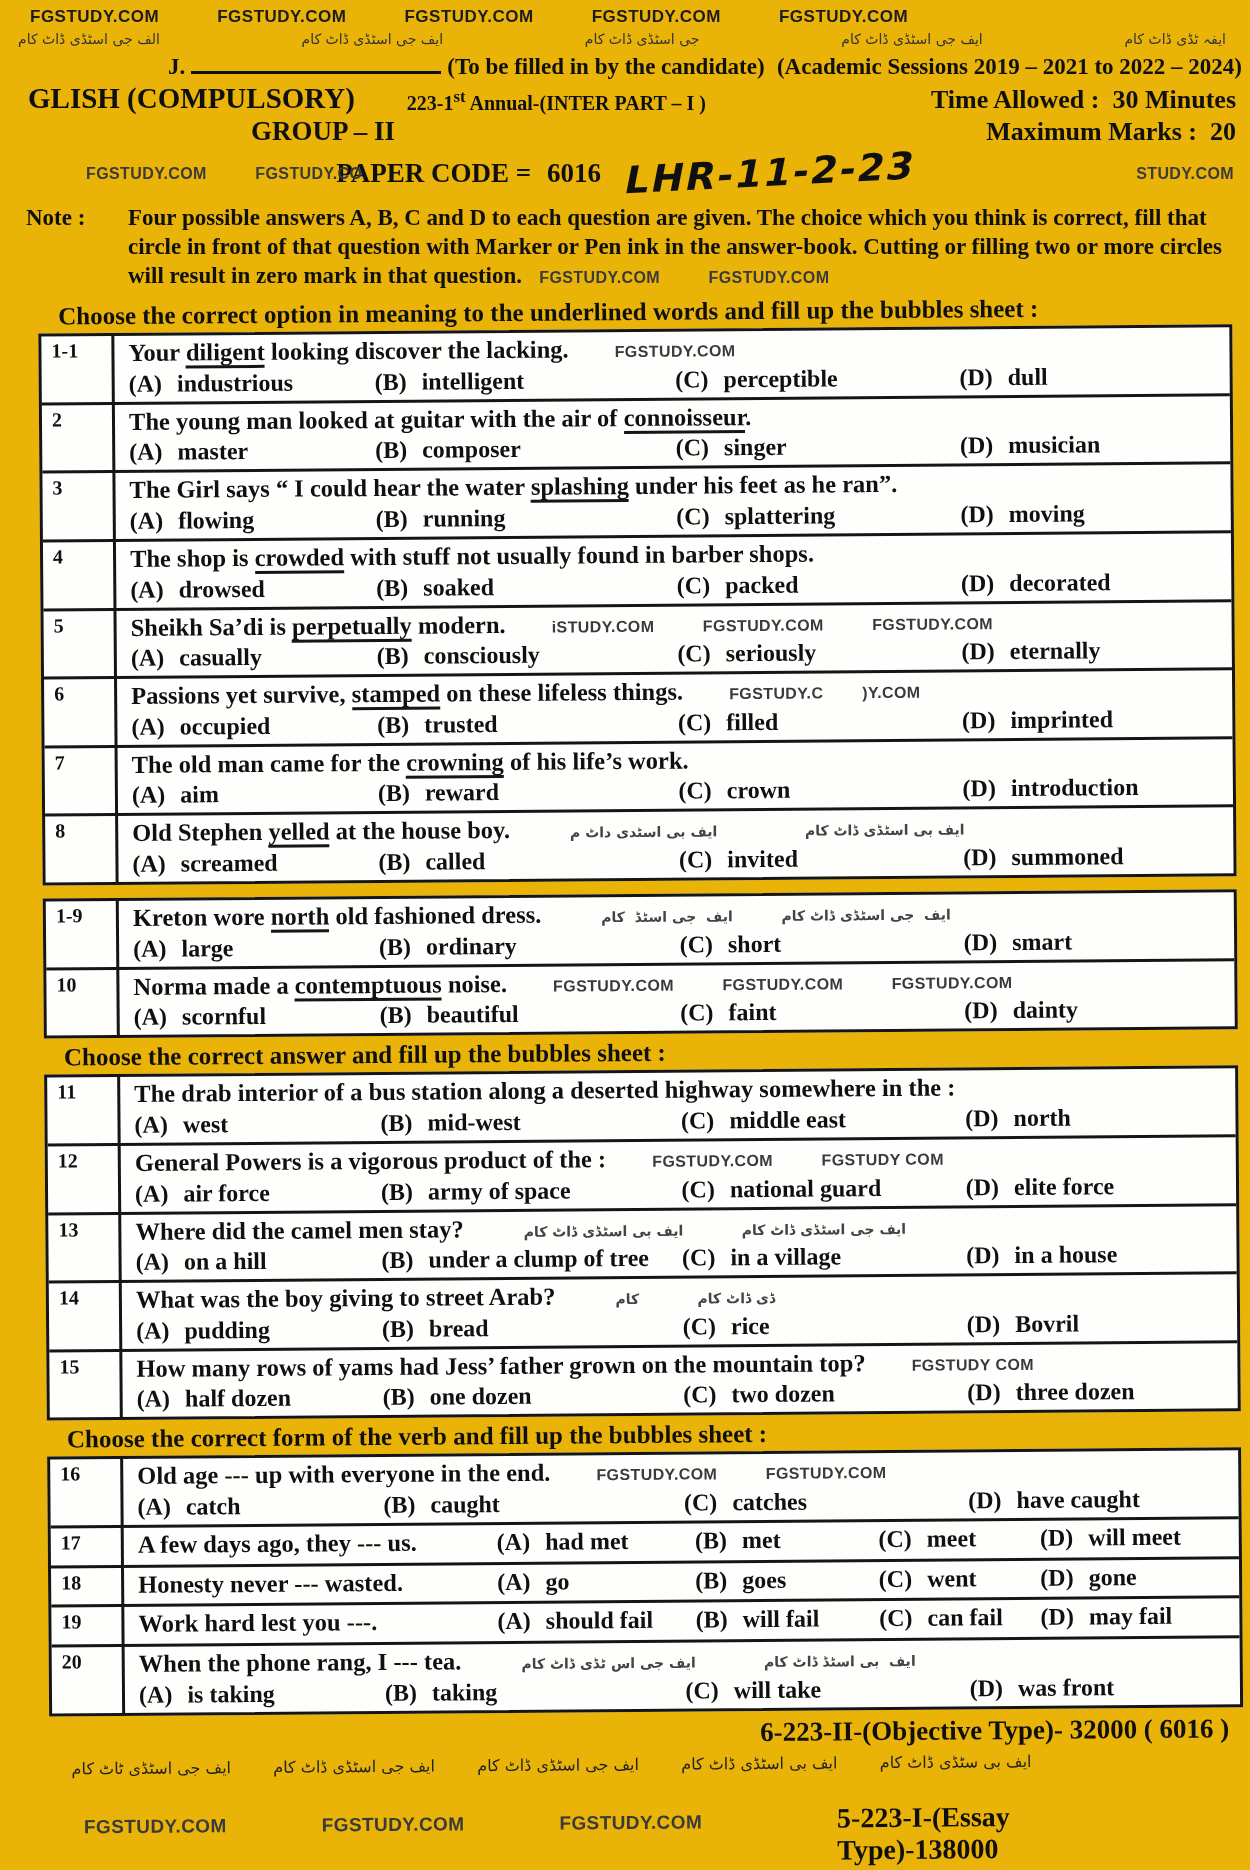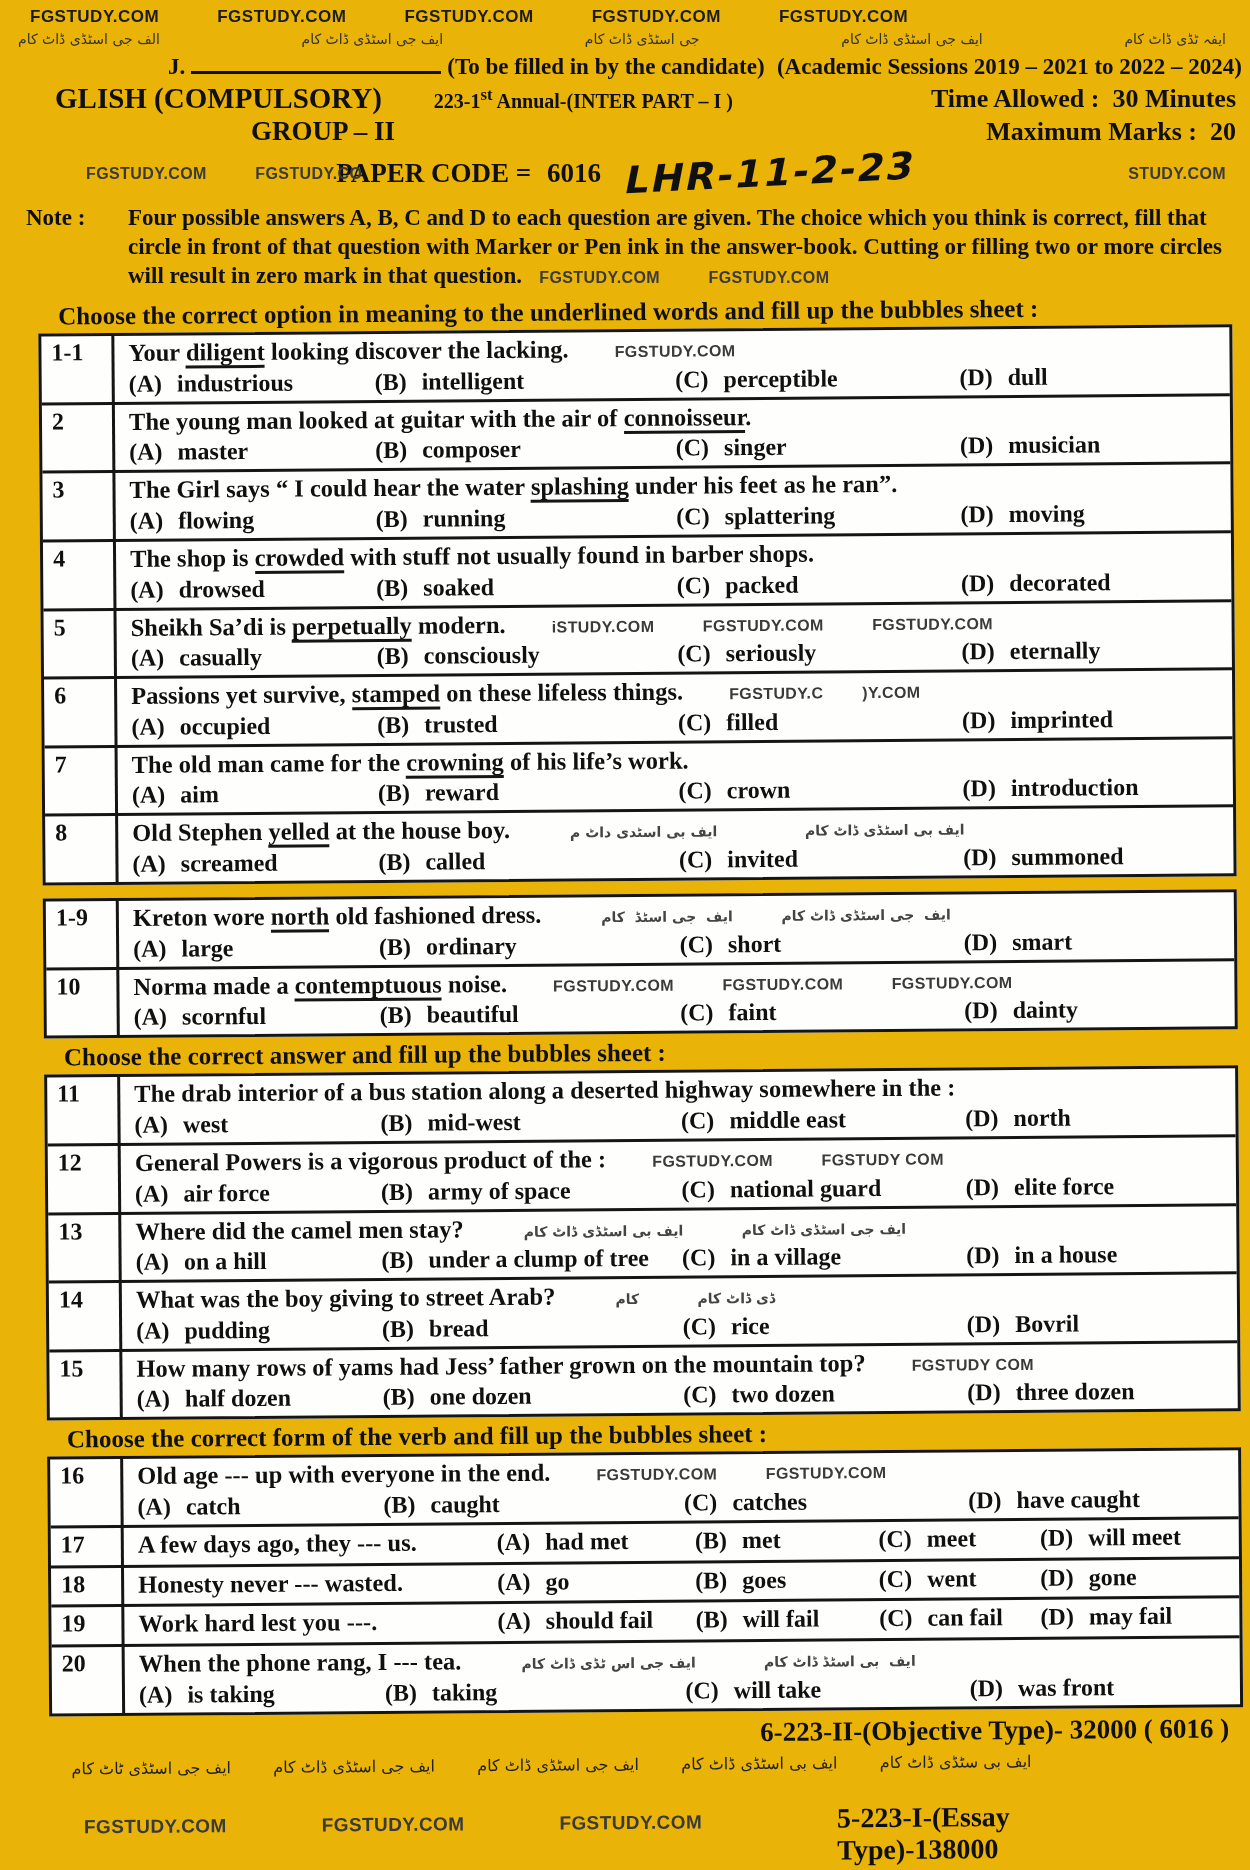--- a/index.html
+++ b/index.html
@@ -11,53 +11,53 @@
   .wm-row{display:flex;gap:58px;padding:7px 0 0 30px;font-family:"Liberation Sans",sans-serif;
           font-weight:bold;font-size:17px;color:#1c1c1c;letter-spacing:.5px;}
   .urdu-row{display:flex;justify-content:space-between;padding:4px 24px 0 18px;
             font-family:"DejaVu Sans",sans-serif;font-size:14px;color:#333;}
   .urdu-row.footer-urdu{padding:6px 230px 0 60px;font-size:16px;color:#222;}
 
   
   .cand-line{display:flex;align-items:baseline;padding:4px 8px 0 168px;font-size:23px;font-weight:bold;white-space:nowrap;}
   .blank{display:inline-block;width:250px;border-bottom:3px solid #111;height:20px;margin:0 6px;}
   .sessions{margin-left:auto;}
-  .subject-line{display:flex;align-items:center;padding:2px 14px 0 55px;white-space:nowrap;}
+  .subject-line{display:flex;align-items:flex-end;padding:2px 14px 0 28px;white-space:nowrap;}
   .subject{font-size:29px;font-weight:bold;}
   .exam{font-size:20px;font-weight:bold;margin-left:52px;}
   .right-meta{margin-left:auto;font-size:26px;font-weight:bold;}
   .paper-line{display:flex;align-items:baseline;padding:1px 14px 0 36px;white-space:nowrap;}
   .paper{font-size:26px;font-weight:bold;}
   .group{font-size:27px;font-weight:bold;margin-left:215px;}
   .code-line{position:relative;display:flex;justify-content:center;align-items:center;gap:16px;
              font-size:27px;font-weight:bold;height:52px;}
   .code-wm{position:absolute;top:18px;font-family:"Liberation Sans",sans-serif;font-size:15px;
            font-weight:bold;color:#444;white-space:pre;}
   .code-wm.left{left:86px;}
-  .code-wm.right{right:24px;}
+  .code-wm.right{right:16px;}
   .handwriting{font-family:"DejaVu Sans",sans-serif;font-size:38px;font-weight:bold;
                transform:skewX(-14deg) rotate(-3deg);letter-spacing:2px;margin-left:10px;}
 
   .note{display:flex;padding:4px 16px 2px 26px;font-size:23px;font-weight:bold;line-height:1.27;}
   .note-label{width:102px;flex:none;}
   .note-text{flex:1;}
   .wm{font-family:"Liberation Sans",sans-serif;font-weight:bold;font-size:16px;color:#3a3a3a;
       white-space:pre;letter-spacing:.4px;}
   .wm-urdu{font-family:"DejaVu Sans",sans-serif;font-size:14px;color:#444;white-space:pre;}
 
   
   .tilt{transform:rotate(-0.45deg);transform-origin:50% 0;}
 
   .section-heading{font-size:25px;font-weight:bold;padding:5px 0 3px 58px;}
   .qtable{margin:0 18px 0 38px;border:3px solid #151515;background:#fefefc;}
   .qtable + .qtable{margin-top:13px;}
   .qrow{display:flex;border-bottom:3px solid #151515;}
   .qrow:last-child{border-bottom:none;}
   .qnum{width:60px;flex:none;border-right:3px solid #151515;padding:3px 0 0 10px;
-        font-size:24px;font-weight:bold;}
+        font-size:20px;font-weight:bold;}
   .qbody{flex:1;padding:2px 8px 4px 14px;min-width:0;}
   .qline{display:flex;align-items:baseline;font-size:24.5px;font-weight:bold;line-height:1.25;white-space:nowrap;}
   .qline .wm{margin-left:46px;}
   .qline .wm-urdu{margin-left:60px;}
   .u{border-bottom:3px solid #151515;padding-bottom:0px;}
   .opts{font-size:24px;font-weight:bold;}
   .grid-opts{display:grid;grid-template-columns:22.5% 27.5% 26% 24%;margin-top:2px;}
   .opt{white-space:nowrap;}
   .olabel{margin-right:15px;}
   .inline .qtext{width:345px;flex:none;}

